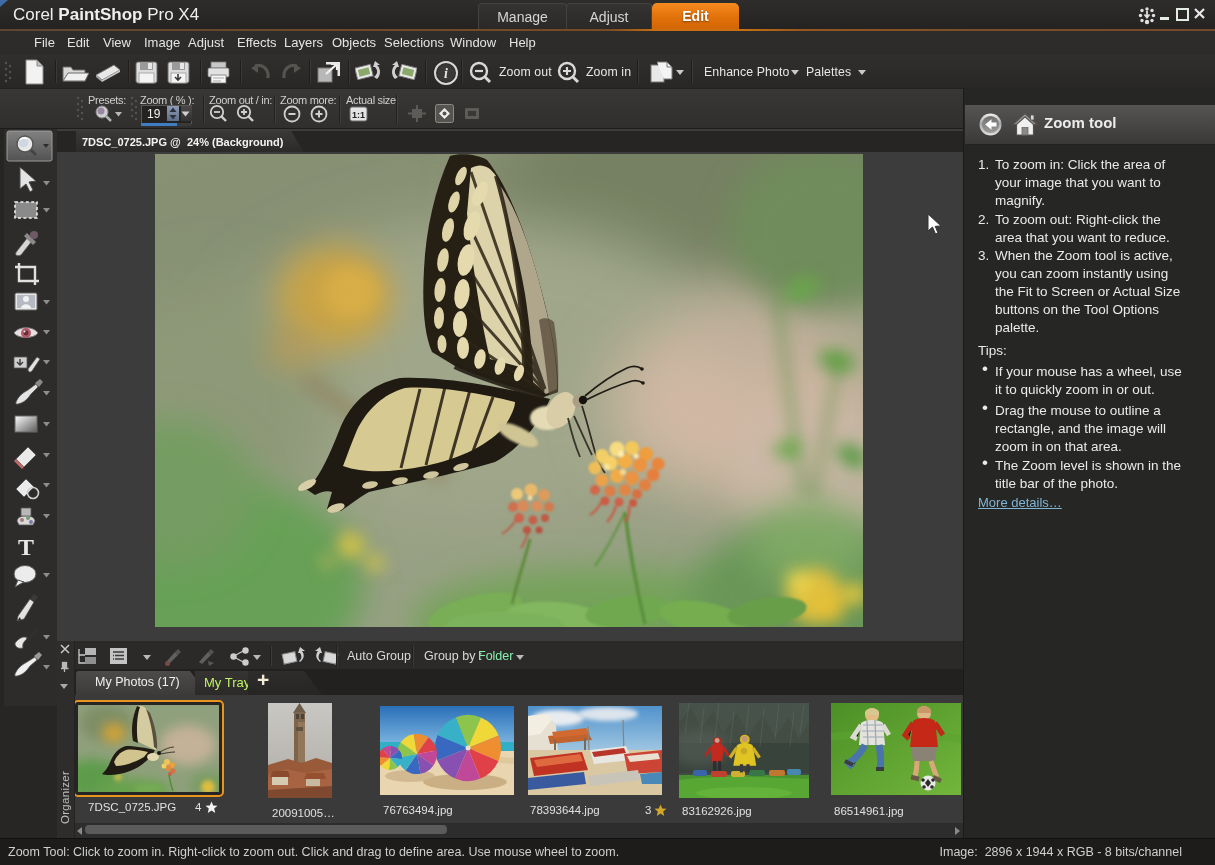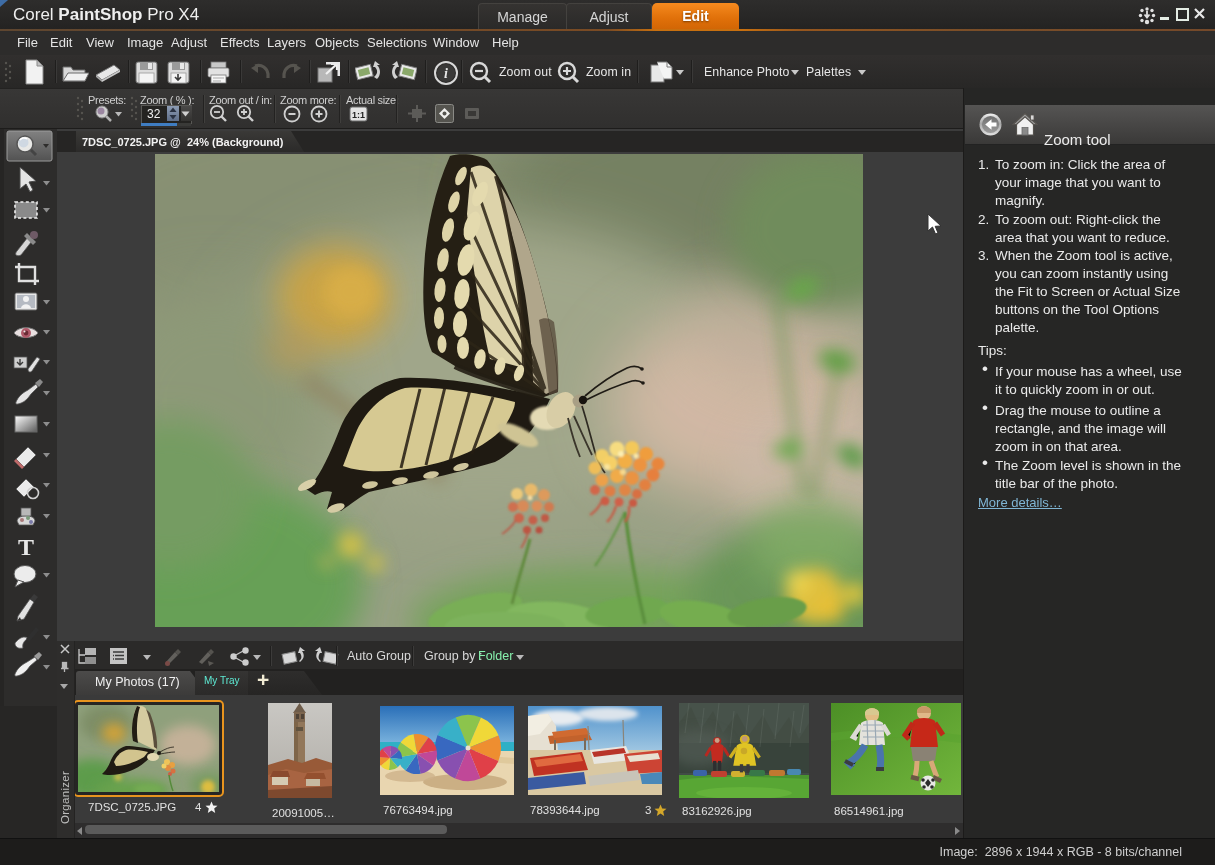--- a/index.html
+++ b/index.html
@@ -14,21 +14,21 @@
   #tab-manage{left:478px;width:87px;background:linear-gradient(#353331,#2a2928);
      border:1px solid #44423f;border-bottom:none;color:#d5d5d5;}
   #tab-adjust{left:566px;width:84px;background:linear-gradient(#353331,#2a2928);
      border:1px solid #44423f;border-bottom:none;color:#d5d5d5;}
   #tab-edit{left:652px;width:87px;background:linear-gradient(#f58a1f,#e07009 60%,#d26605);
      color:#fff;font-weight:bold;border-radius:5px 5px 0 0;text-shadow:0 1px 2px #7a3c00;}
   #tabline{left:0;top:29px;width:1215px;height:2px;
     background:linear-gradient(90deg,#5e4630 0%,#7a4b24 50%,#c8700f 54%,#c8700f 61%,#95561e 66%,#7a4e28 80%,#74492a 100%);}
   
   #menubar{left:0;top:31px;width:1215px;height:24px;background:#2d2c2b;}
-  .menu{position:absolute;top:4px;font-size:13px;color:#e4e4e4;}
+  .menu{position:absolute;top:4px;font-size:13px;color:#e4e4e4;margin-left:17px;}
   
   #toolbar1{left:0;top:55px;width:1215px;height:33px;background:linear-gradient(#312f2e,#282726);
     border-bottom:1px solid #232221;}
   .tsep{position:absolute;top:5px;height:23px;width:1px;background:#1f1e1d;border-right:1px solid #3a3938;}
   .tbtxt{position:absolute;top:10px;font-size:12.3px;letter-spacing:.1px;color:#e6e6e6;}
   
   #toolbar2{left:0;top:89px;width:1215px;height:39px;background:linear-gradient(#383736,#302f2e);
     border-bottom:1px solid #1d1c1b;}
   .optlabel{position:absolute;top:5px;font-size:11px;letter-spacing:-0.3px;color:#cfcfcf;}
   
@@ -246,21 +246,21 @@
           <circle cx="2" cy="8" r="1.2"></circle>
           <circle cx="6" cy="11" r="1.2"></circle>
           <circle cx="2" cy="14" r="1.2"></circle>
           <circle cx="6" cy="17" r="1.2"></circle>
           <circle cx="2" cy="20" r="1.2"></circle>
           <circle cx="6" cy="23" r="1.2"></circle>
         </g>
       </svg>
     <span class="optlabel" style="left:140px">Zoom ( % ):</span>
     <div style="position:absolute;left:141px;top:16px;width:49px;height:17px;background:#242321;border:1px solid #595855"></div>
-    <span style="position:absolute;left:147px;top:18px;font-size:12px;color:#f0f0f0">32</span>
+    <span style="position:absolute;left:147px;top:18px;font-size:12px;color:#f0f0f0">19</span>
     <div style="position:absolute;left:167px;top:17px;width:12px;height:15px;background:linear-gradient(#8d9cb4,#5f6e88)"></div>
     <svg style="position:absolute;left:167px;top:17px" width="12" height="15">
         <path d="M6,1.5 L9.5,6 L2.5,6 Z" fill="#2a3242"></path>
         <path d="M6,13.5 L9.5,9 L2.5,9 Z" fill="#2a3242"></path>
       </svg>
     <div style="position:absolute;left:180px;top:17px;width:11px;height:15px;background:linear-gradient(#4a4948,#343331);border-left:1px solid #222"></div>
     <svg style="position:absolute;left:181px;top:22px" width="9" height="6">
         <path d="M0.5,0.5 L8.5,0.5 L4.5,5.5 Z" fill="#cfcfcf"></path>
       </svg>
     <div style="position:absolute;left:141px;top:34px;width:50px;height:3px;background:#3a3a38"></div>
@@ -663,21 +663,21 @@
         <circle cx="11.5" cy="11.5" r="8.6" fill="url(#bkg2)"></circle>
         <path d="M17.5,11.5 L11.5,11.5" stroke="#fff" stroke-width="4" fill="none"></path>
         <path d="M12.5,6.2 L6.2,11.5 L12.5,16.8 Z" fill="#fff"></path>
       </svg>
       <svg style="position:absolute;left:47px;top:7px" width="26" height="25">
         <path d="M13,1.5 L25,12.5 L21.5,12.5 L21.5,23 L4.5,23 L4.5,12.5 L1,12.5 Z" fill="#f0f0f0" stroke="#55524e" stroke-width="1.2"></path>
         <path d="M13,1.5 L25,12.5 L21.5,12.5 L13,4.8 L4.5,12.5 L1,12.5 Z" fill="#9c9c9c" stroke="#55524e" stroke-width="1.2"></path>
         <rect x="10" y="15.5" width="6" height="7.5" fill="#8a8a8a" stroke="#6a6a6a" stroke-width=".8"></rect>
         <rect x="18.5" y="3" width="3.5" height="5" fill="#d8d8d8" stroke="#55524e" stroke-width=".8"></rect>
       </svg>
-      <span style="position:absolute;left:79px;top:26px;font-size:15px;font-weight:normal;color:#ececec">Zoom tool</span>
+      <span style="position:absolute;left:79px;top:9px;font-size:15px;font-weight:bold;color:#ececec">Zoom tool</span>
     </div>
     <div id="panelbody">
       <div class="abs lc" style="left:13px;top:12px">1.</div>
       <div class="abs lc" style="left:30px;top:12px">To zoom in: Click the area of<br>your image that you want to<br>magnify.</div>
       <div class="abs lc" style="left:13px;top:67px">2.</div>
       <div class="abs lc" style="left:30px;top:67px">To zoom out: Right-click the<br>area that you want to reduce.</div>
       <div class="abs lc" style="left:13px;top:103px">3.</div>
       <div class="abs lc" style="left:30px;top:103px">When the Zoom tool is active,<br>you can zoom instantly using<br>the Fit to Screen or Actual Size<br>buttons on the Tool Options<br>palette.</div>
       <div class="abs lc" style="left:13px;top:198px">Tips:</div>
       <div class="abs lc" style="left:17px;top:216px;font-size:17px">•</div>
@@ -743,21 +743,21 @@
       <span style="position:absolute;left:367px;top:6px;font-size:12.5px;color:#d9d9d9">Group by :</span>
       <span style="position:absolute;left:421px;top:6px;font-size:12.5px;color:#86efac">Folder</span>
       <svg style="position:absolute;left:459px;top:11px" width="9" height="7">
           <path d="M0,1 L8,1 L4,6 Z" fill="#b9b9b9"></path>
         </svg>
     </div>
     <div id="orgtabs">
       <div style="position:absolute;left:19px;top:2px;width:132px;height:24px;background:linear-gradient(#4c4b4a,#3c3b3a);clip-path:polygon(0 0,114px 0,132px 100%,0 100%);border-radius:3px 0 0 0"></div>
       <span style="position:absolute;left:38px;top:6px;font-size:12.5px;color:#f0f0f0">My Photos (17)</span>
       <div style="position:absolute;left:138px;top:2px;width:84px;height:24px;background:linear-gradient(#353433,#2b2a29);clip-path:polygon(0 0,66px 0,84px 100%,0 100%)"></div>
-      <span style="position:absolute;left:147px;top:6px;font-size:10px;color:#5eead4">My Tray</span>
+      <span style="position:absolute;left:147px;top:6px;font-size:13px;color:#bef264">My Tray</span>
       <div style="position:absolute;left:191px;top:2px;width:74px;height:24px;background:linear-gradient(#2e2d2c,#262524);clip-path:polygon(0 0,56px 0,74px 100%,0 100%)"></div>
       <span style="position:absolute;left:200px;top:-1px;font-size:21px;font-weight:bold;color:#f2ecd4">+</span>
     </div>
     <div id="orgthumbs">
 
       <div style="position:absolute;left:-1px;top:5px;width:147px;height:93px;border:2px solid #e8941e;border-radius:5px;background:#262524"></div>
       <svg style="position:absolute;left:4px;top:10px" width="141" height="87" viewBox="0 0 141 87">
         <rect width="141" height="87" fill="#8fa07c"></rect>
         <ellipse cx="28" cy="18" rx="26" ry="18" fill="#7e8e66" filter="url(#tb)"></ellipse>
         <ellipse cx="36" cy="28" rx="12" ry="10" fill="#d2a338" filter="url(#tb)"></ellipse>
@@ -992,15 +992,16 @@
           <path d="M1,7.5 L8.5,7.5 M4.5,7.5 L4.5,11"></path>
         </g>
       </svg>
     <svg style="position:absolute;left:3px;top:42px" width="9" height="7">
         <path d="M0,1 L8,1 L4,6 Z" fill="#a8a8a8"></path>
       </svg>
     <div style="position:absolute;left:-29px;top:138px;width:76px;height:14px;transform:rotate(-90deg);font-size:11.5px;color:#bdbdbd;letter-spacing:.3px">Organizer</div>
   </div>
 
   <div id="statusbar" class="abs">
+    <span style="position:absolute;left:8px;top:6px">Zoom Tool: Click to zoom in. Right-click to zoom out. Click and drag to define area. Use mouse wheel to zoom.</span>
     <span style="position:absolute;right:33px;top:6px">Image:&nbsp; 2896 x 1944 x RGB - 8 bits/channel</span>
   </div>
 </div>
 
 </body></html>

